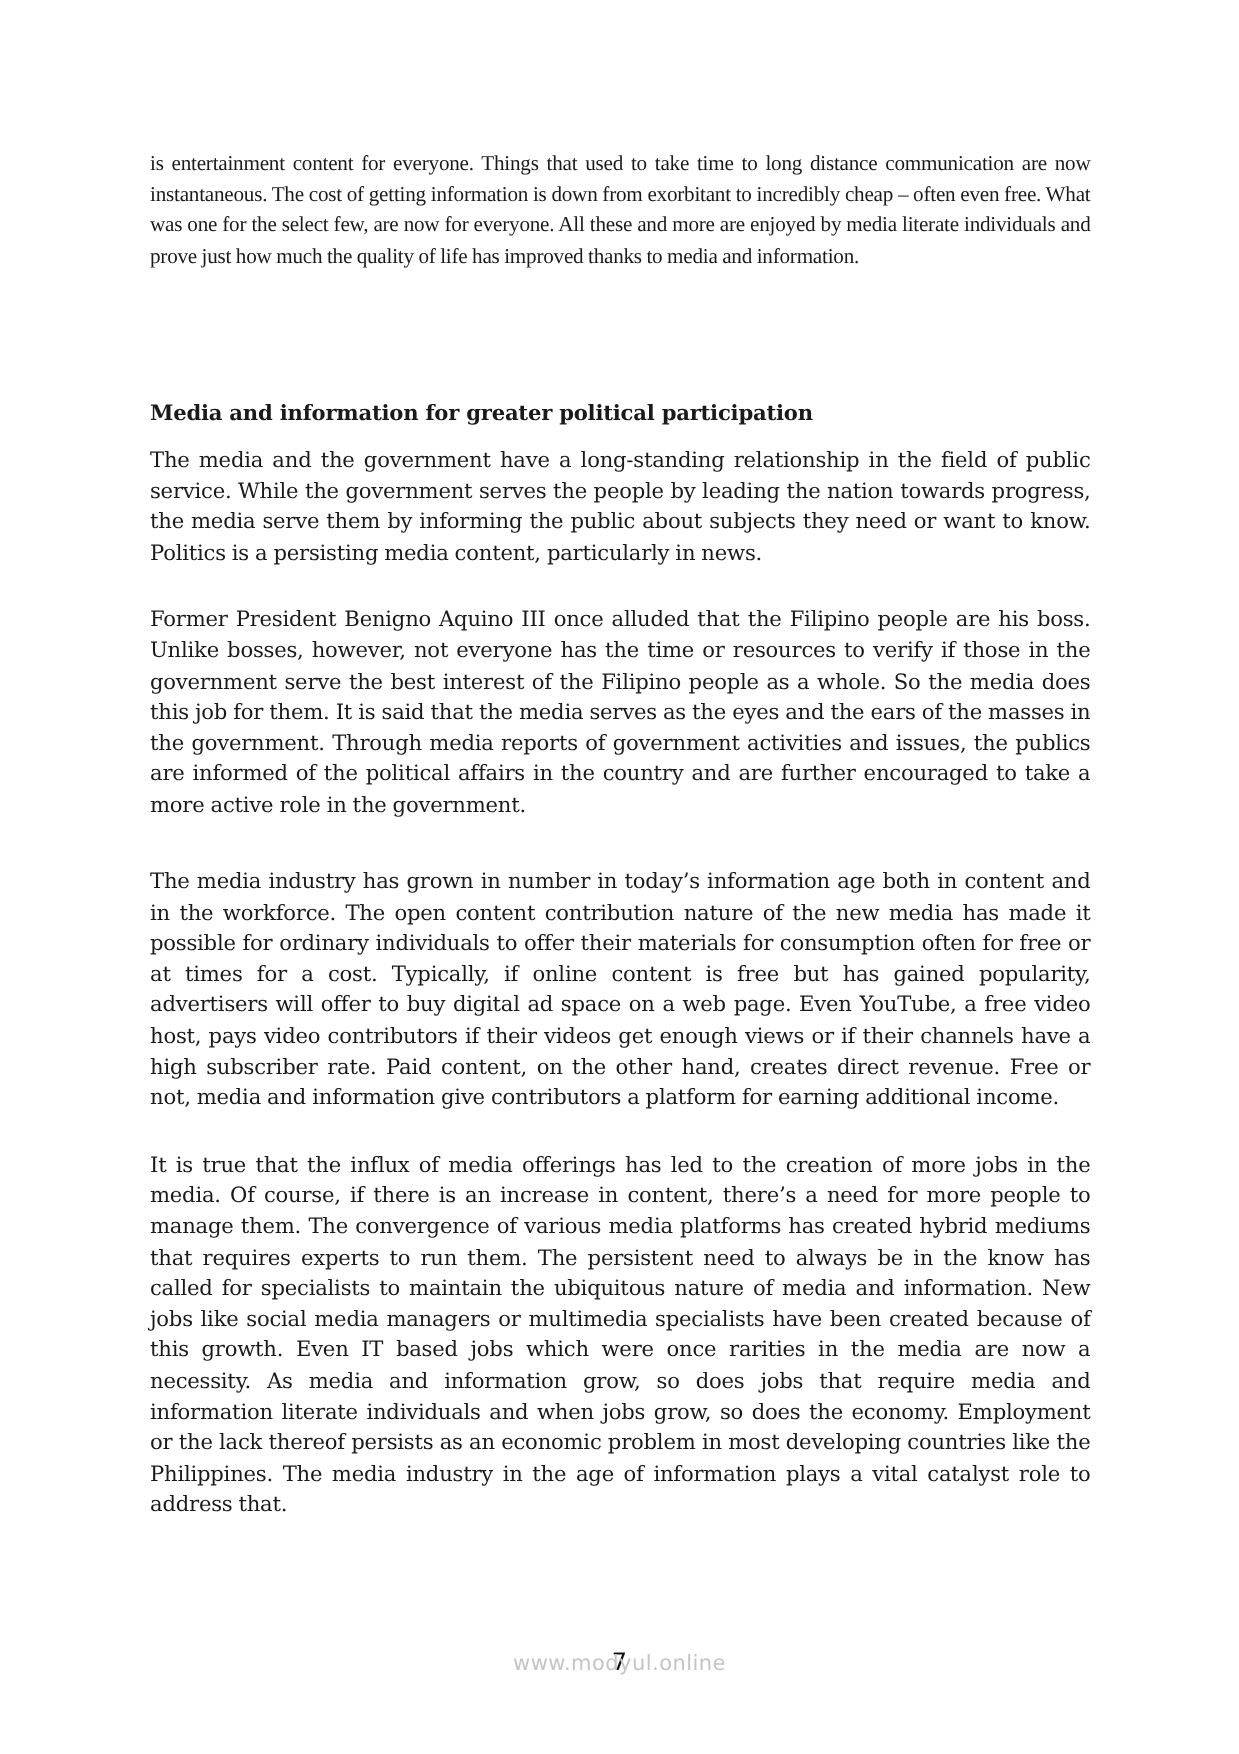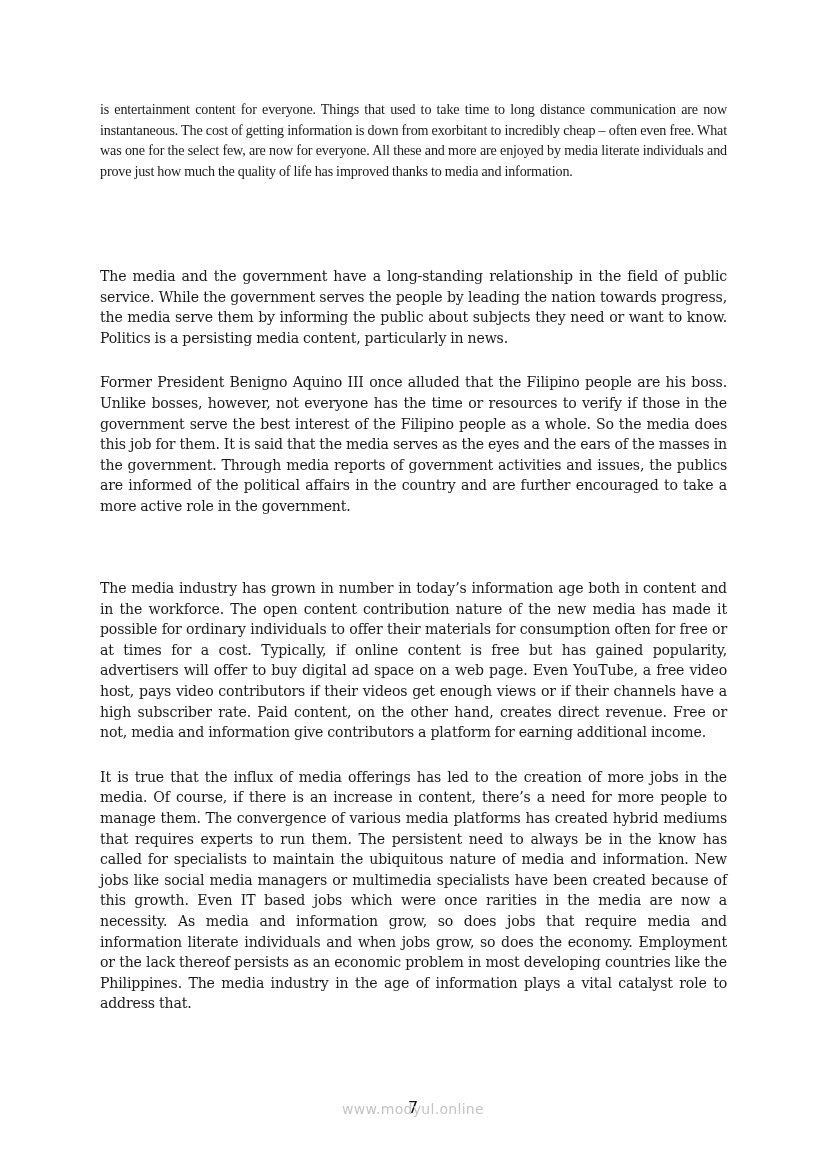--- a/index.html
+++ b/index.html
@@ -40,21 +40,20 @@
       font-weight: bold;
       letter-spacing: -0.15px;
     }
     .section {
       position: absolute;
       left: 100px;
       width: 627px;
     }
     .section h2 + p.body-text {
       margin-top: 11px;
-      margin-left: 24px;
     }
     #section-political { top: 266px; }
     #section-economic { top: 578px; }
     .page-number {
       position: absolute;
       left: 0;
       width: 826px;
       top: 1098px;
       text-align: center;
       font-family: "DejaVu Sans", "Liberation Sans", sans-serif;
@@ -74,20 +73,21 @@
     }
   </style>
 </head>
 <body>
 
 <div class="page-content">
   <p class="body-text">is entertainment content for everyone. Things that used to take time to long distance communication are now instantaneous. The cost of getting information is down from exorbitant to incredibly cheap – often even free. What was one for the select few, are now for everyone. All these and more are enjoyed by media literate individuals and prove just how much the quality of life has improved thanks to media and information.</p>
 </div>
 
 <div class="section" id="section-political">
+  <h2 class="section-heading">Media and information for greater political participation</h2>
   <p class="body-text">The media and the government have a long-standing relationship in the field of public service. While the government serves the people by leading the nation towards progress, the media serve them by informing the public about subjects they need or want to know. Politics is a persisting media content, particularly in news.</p>
   <p class="body-text">Former President Benigno Aquino III once alluded that the Filipino people are his boss. Unlike bosses, however, not everyone has the time or resources to verify if those in the government serve the best interest of the Filipino people as a whole. So the media does this job for them. It is said that the media serves as the eyes and the ears of the masses in the government. Through media reports of government activities and issues, the publics are informed of the political affairs in the country and are further encouraged to take a more active role in the government.</p>
 </div>
 
 <div class="section" id="section-economic">
   <p class="body-text">The media industry has grown in number in today’s information age both in content and in the workforce. The open content contribution nature of the new media has made it possible for ordinary individuals to offer their materials for consumption often for free or at times for a cost. Typically, if online content is free but has gained popularity, advertisers will offer to buy digital ad space on a web page. Even YouTube, a free video host, pays video contributors if their videos get enough views or if their channels have a high subscriber rate. Paid content, on the other hand, creates direct revenue. Free or not, media and information give contributors a platform for earning additional income.</p>
   <p class="body-text">It is true that the influx of media offerings has led to the creation of more jobs in the media. Of course, if there is an increase in content, there’s a need for more people to manage them. The convergence of various media platforms has created hybrid mediums that requires experts to run them. The persistent need to always be in the know has called for specialists to maintain the ubiquitous nature of media and information. New jobs like social media managers or multimedia specialists have been created because of this growth. Even IT based jobs which were once rarities in the media are now a necessity. As media and information grow, so does jobs that require media and information literate individuals and when jobs grow, so does the economy. Employment or the lack thereof persists as an economic problem in most developing countries like the Philippines. The media industry in the age of information plays a vital catalyst role to address that.</p>
 </div>
 
 <div class="page-number">7</div>

